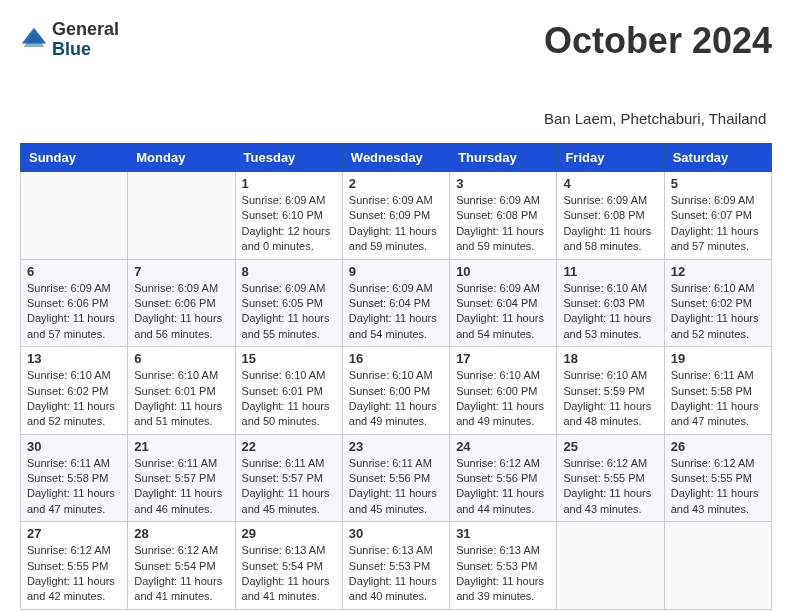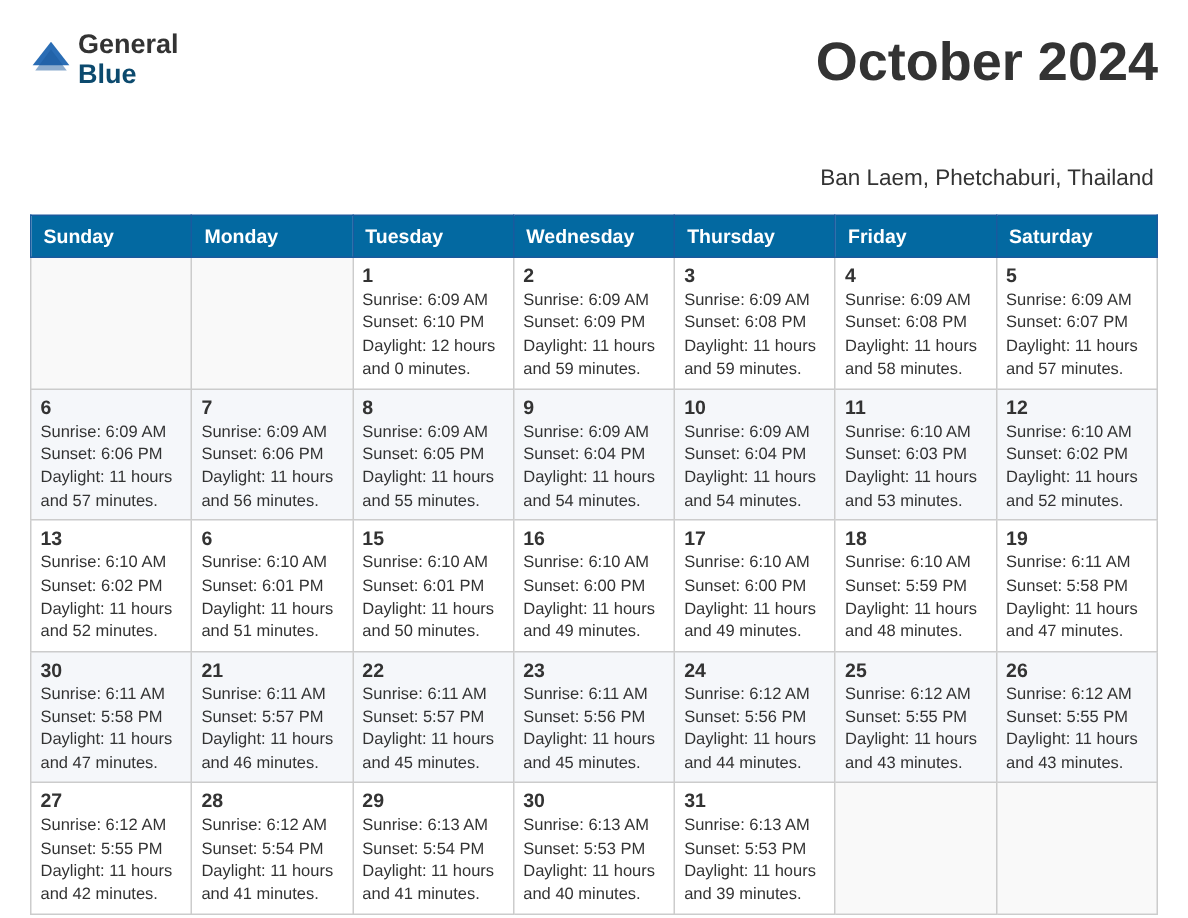--- a/index.html
+++ b/index.html
@@ -27,39 +27,39 @@
       font-weight: bold;
       line-height: 1.1;
     }
     .logo-general { color: #333; }
     .logo-blue { color: #0c4a6e; }
     .logo-icon {
       width: 28px;
       height: 28px;
     }
     .title-block {
-      text-align: center;
+      text-align: left;
     }
     .month-title {
       font-size: 36px;
       font-weight: bold;
       color: #333;
     }
     .subtitle {
       font-size: 15px;
       color: #333;
       margin-top: 48px;
     }
     .calendar {
       width: 100%;
       border-collapse: collapse;
       border: 1px solid #ccc;
     }
     .calendar th {
-      background-color: #0369a1;
+      background-color: #1d4ed8;
       color: #fff;
       text-align: left;
       padding: 6px 8px;
       font-size: 13px;
       border: 1px solid #1a5a9e;
     }
     .calendar td {
       border: 1px solid #ccc;
       vertical-align: top;
       padding: 4px 6px;

